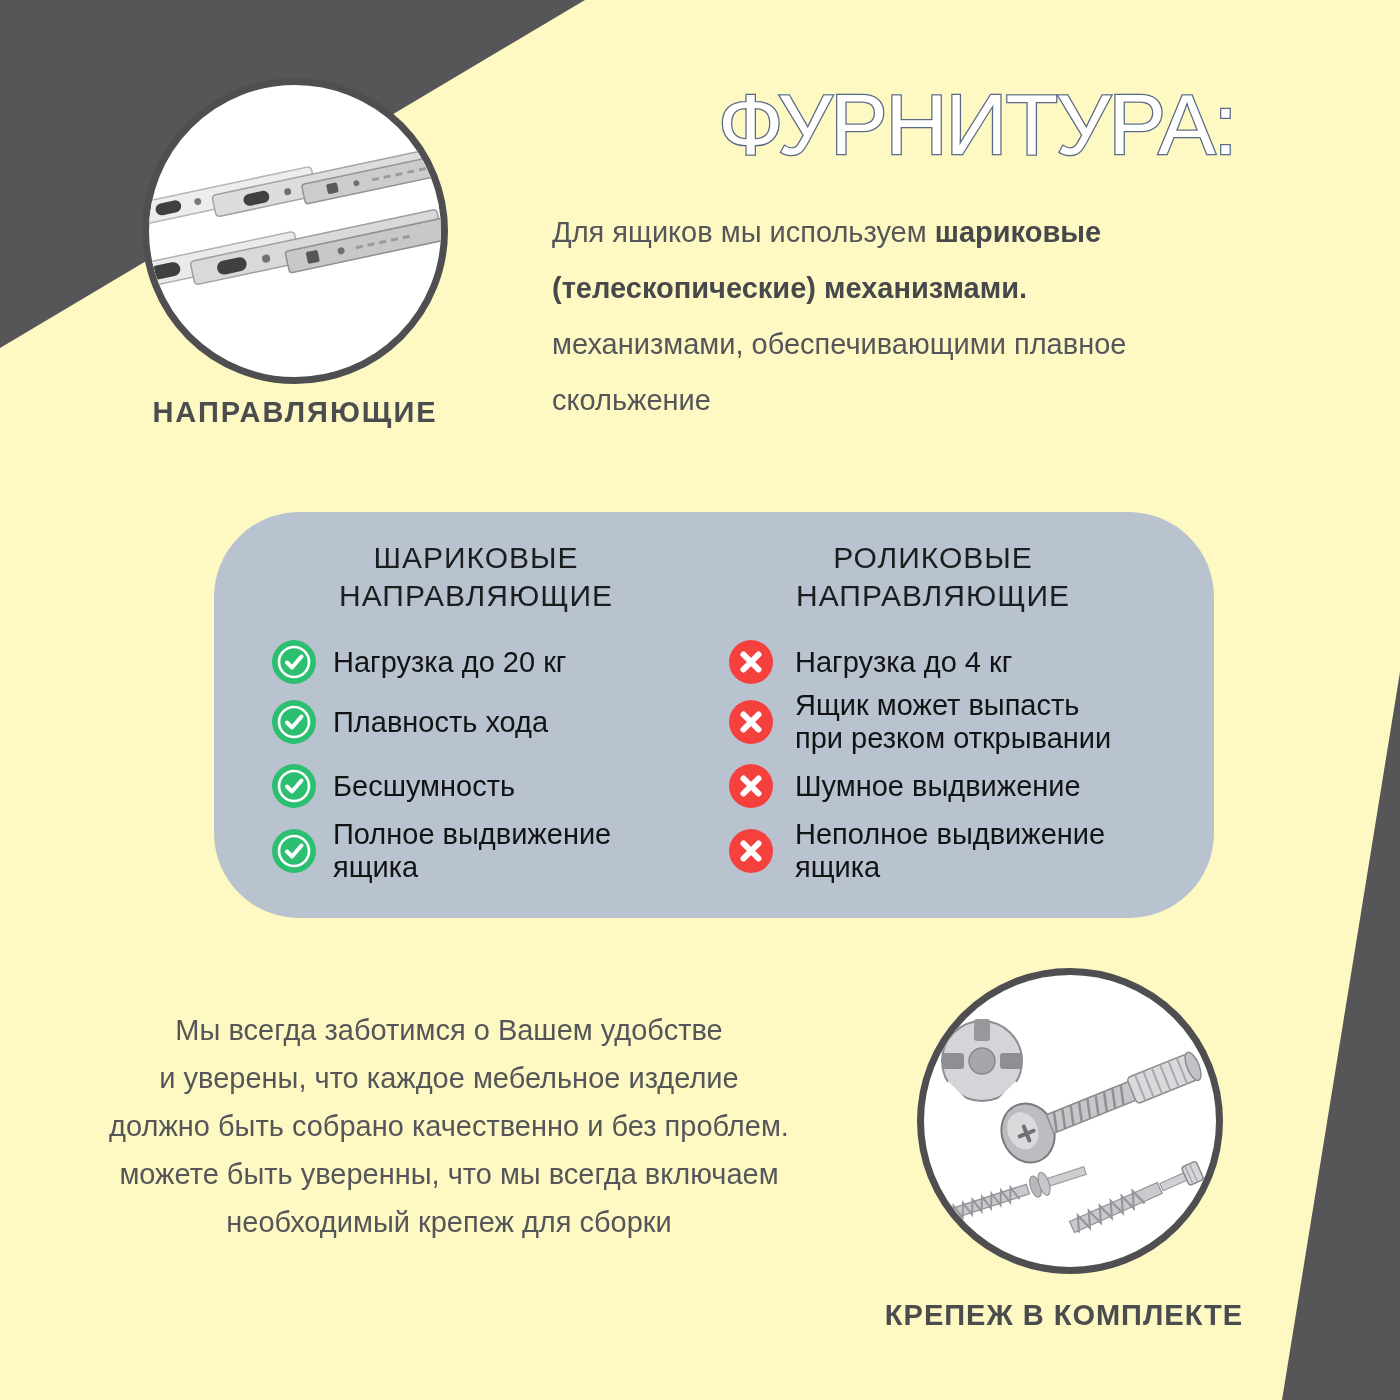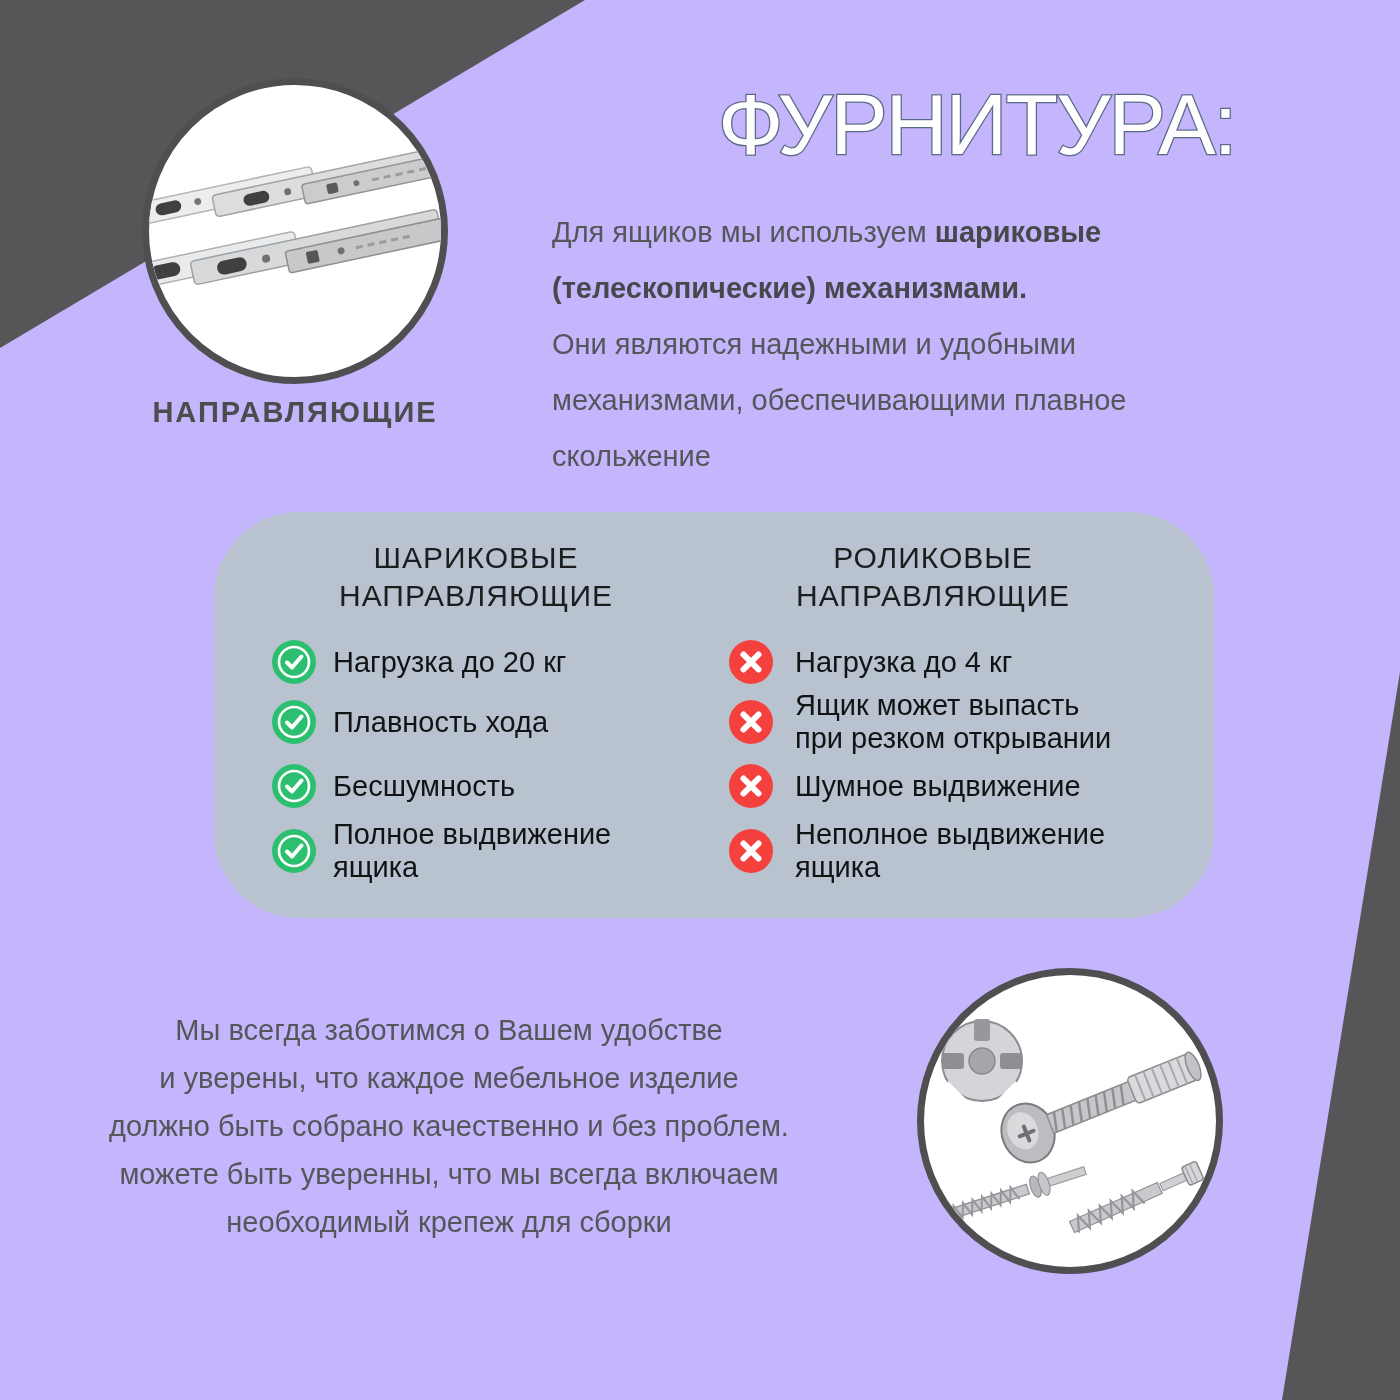--- a/index.html
+++ b/index.html
@@ -1,17 +1,17 @@
 <!DOCTYPE html>
 <html><head>
 <meta charset="utf-8">
 <style>
   html,body{margin:0;padding:0;background:#e9e9e9;}
   .canvas{
-    position:relative;width:1400px;height:1400px;background:#c4b5fd;
+    position:relative;width:1400px;height:1400px;background:#fef9c3;
     overflow:hidden;font-family:"Liberation Sans",sans-serif;margin:0 auto;
   }
   
   .tri-tl{position:absolute;left:0;top:0;width:585px;height:348px;
     background:#565659;clip-path:polygon(0 0,100% 0,0 100%);}
   .tri-br{position:absolute;right:0;bottom:0;width:118px;height:728px;
     background:#565659;clip-path:polygon(100% 0,100% 100%,0 100%);}
   
   .photo-circle{position:absolute;border-radius:50%;background:#fff;
     border:7px solid #4f4f52;overflow:hidden;}
@@ -89,21 +89,20 @@
         <circle cx="187" cy="175" r="3.5" fill="#6f7072"></circle>
         <path d="M202 175 h60" stroke="#9a9b9d" stroke-width="3" stroke-dasharray="7 5"></path>
       </g>
     </svg>
   </div>
   <div class="caption guides-cap">НАПРАВЛЯЮЩИЕ</div>
 
   <div class="intro">
     <div><span>Для ящиков мы используем </span><b>шариковые</b></div>
     <div><span></span><b>(телескопические) механизмами.</b></div>
-    <div><span>Они являются надежными и удобными</span><b></b></div>
     <div><span>механизмами, обеспечивающими плавное</span><b></b></div>
     <div><span>скольжение</span><b></b></div>
   </div>
 
   <div class="panel">
 
     <div class="col left-col">
       <div class="col-header">
         <div>ШАРИКОВЫЕ</div>
         <div>НАПРАВЛЯЮЩИЕ</div>
@@ -252,14 +251,15 @@
 
       <g transform="translate(148,252) rotate(-24)">
         <rect x="0" y="-6" width="96" height="12" fill="#c9cacd" stroke="#8f9093" stroke-width="1.2"></rect>
         <path d="M4 8 l6 -16 l6 16 l6 -16 l6 16 l6 -16 l6 16 l6 -16 l6 16 l6 -16 l6 16 l6 -16 l6 16" fill="none" stroke="#96979a" stroke-width="2.2"></path>
         <rect x="98" y="-4" width="26" height="8" fill="#d0d1d4" stroke="#9b9c9f" stroke-width="1.2"></rect>
         <rect x="124" y="-10" width="16" height="20" rx="3" fill="#d5d6d9" stroke="#8a8b8e" stroke-width="1.5"></rect>
         <path d="M128 -10 v20 M133 -10 v20" stroke="#a8a9ac" stroke-width="1.5"></path>
       </g>
     </svg>
   </div>
+  <div class="caption fasteners-cap">КРЕПЕЖ В КОМПЛЕКТЕ</div>
 
 </div>
 
 </body></html>

